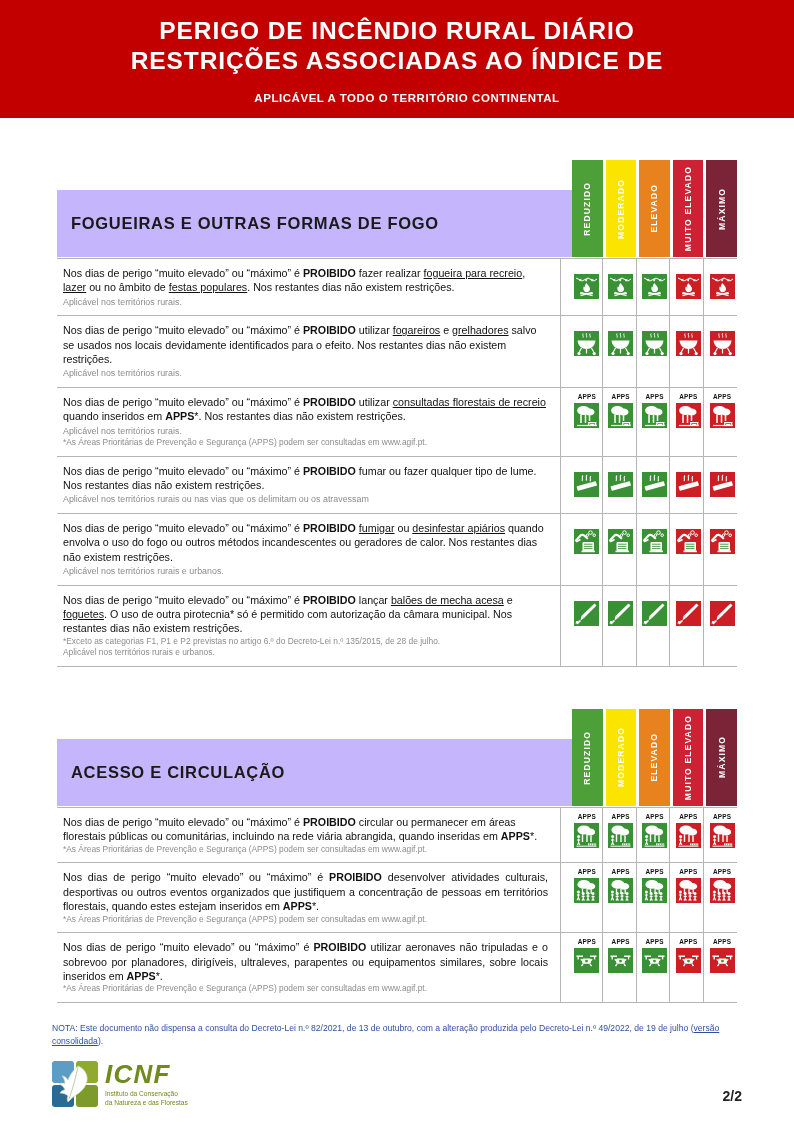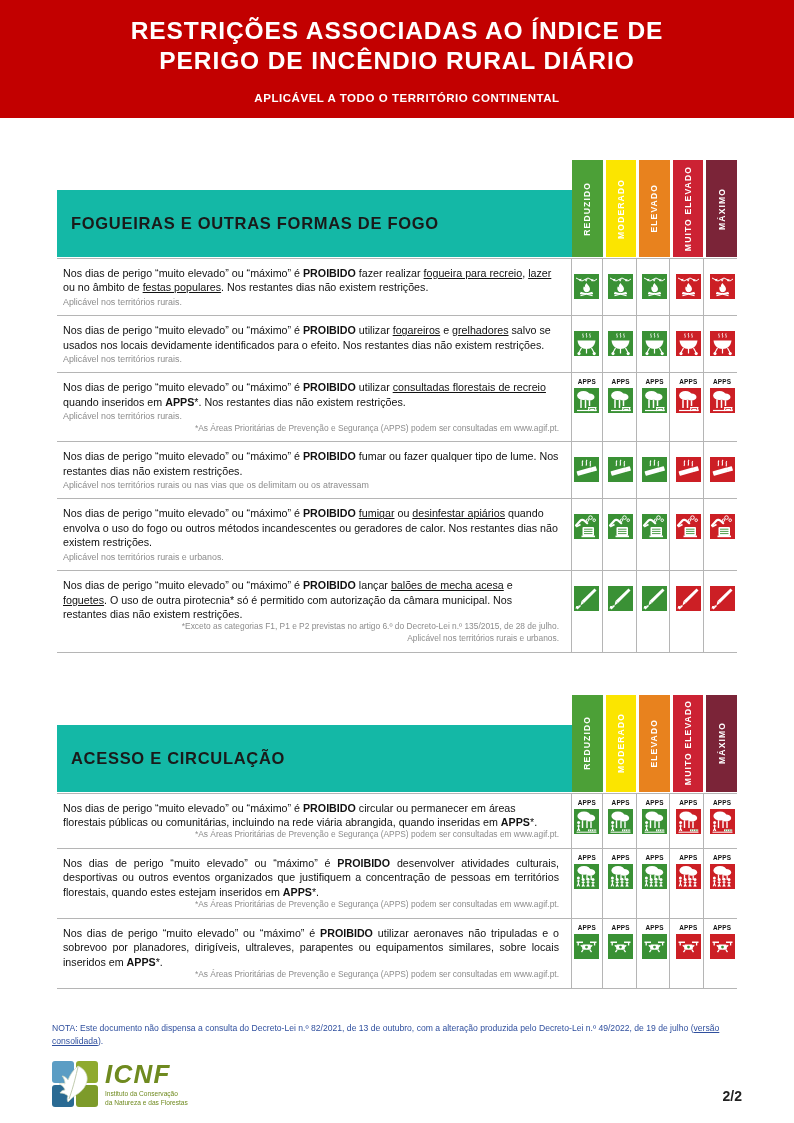--- a/index.html
+++ b/index.html
@@ -48,21 +48,21 @@
   }
 
   
   .section{margin-top:42px;}
   .section-head{
     display:flex;
     align-items:stretch;
     height:97px;
   }
   .section-title-box{
-    background:#14b8a6;
+    background:#c4b5fd;
     flex:1 1 auto;
     display:flex;
     align-items:center;
     padding-left:14px;
     box-sizing:border-box;
     margin-top:30px;
   }
   .section-title{
     font-size:16.5px;
     font-weight:bold;
@@ -101,20 +101,21 @@
   .lh-2{background:#e8821e;}
   .lh-3{background:#cc2233;}
   .lh-4{background:#7b2438;}
 
   
   .rows{border-top:1px solid #ffffff;}
   .row{
     display:flex;
     align-items:stretch;
     border-bottom:1.6px solid #b5b5b5;
+    gap:11px;
   }
   .row:first-child{border-top:1.6px solid #b5b5b5;}
   .row-text{
     flex:1 1 auto;
     padding:7px 12px 7px 6px;
     box-sizing:border-box;
     border-right:1.2px solid #b5b5b5;
   }
   .rule{
     font-size:10.7px;
@@ -127,21 +128,20 @@
   .sub{
     font-size:8.9px;
     line-height:12.4px;
     color:#8c8c8c;
     margin-top:1px;
   }
   .note-small{
     font-size:8.4px;
     line-height:11.6px;
     color:#8c8c8c;
-    text-align:right;
   }
 
   .row-icons{
     flex:0 0 165px;
     width:165px;
     display:flex;
     gap:3px;
   }
   .icon-cell{
     flex:1 1 0;
@@ -223,22 +223,22 @@
     color:#222;
     padding-right:6px;
     padding-bottom:3px;
   }
 </style>
 </head>
 <body>
 
 <div class="banner">
   <div class="banner-title">
+    <div>PERIGO DE INCÊNDIO RURAL DIÁRIO</div>
     <div>RESTRIÇÕES ASSOCIADAS AO ÍNDICE DE</div>
-    <div>PERIGO DE INCÊNDIO RURAL DIÁRIO</div>
   </div>
   <div class="banner-sub">APLICÁVEL A TODO O TERRITÓRIO CONTINENTAL</div>
 </div>
 
 <div class="page">
   <div id="sections-host">
       <div class="section">
     <div class="section-head">
       <div class="section-title-box">
         <div class="section-title">FOGUEIRAS E OUTRAS FORMAS DE FOGO</div>

